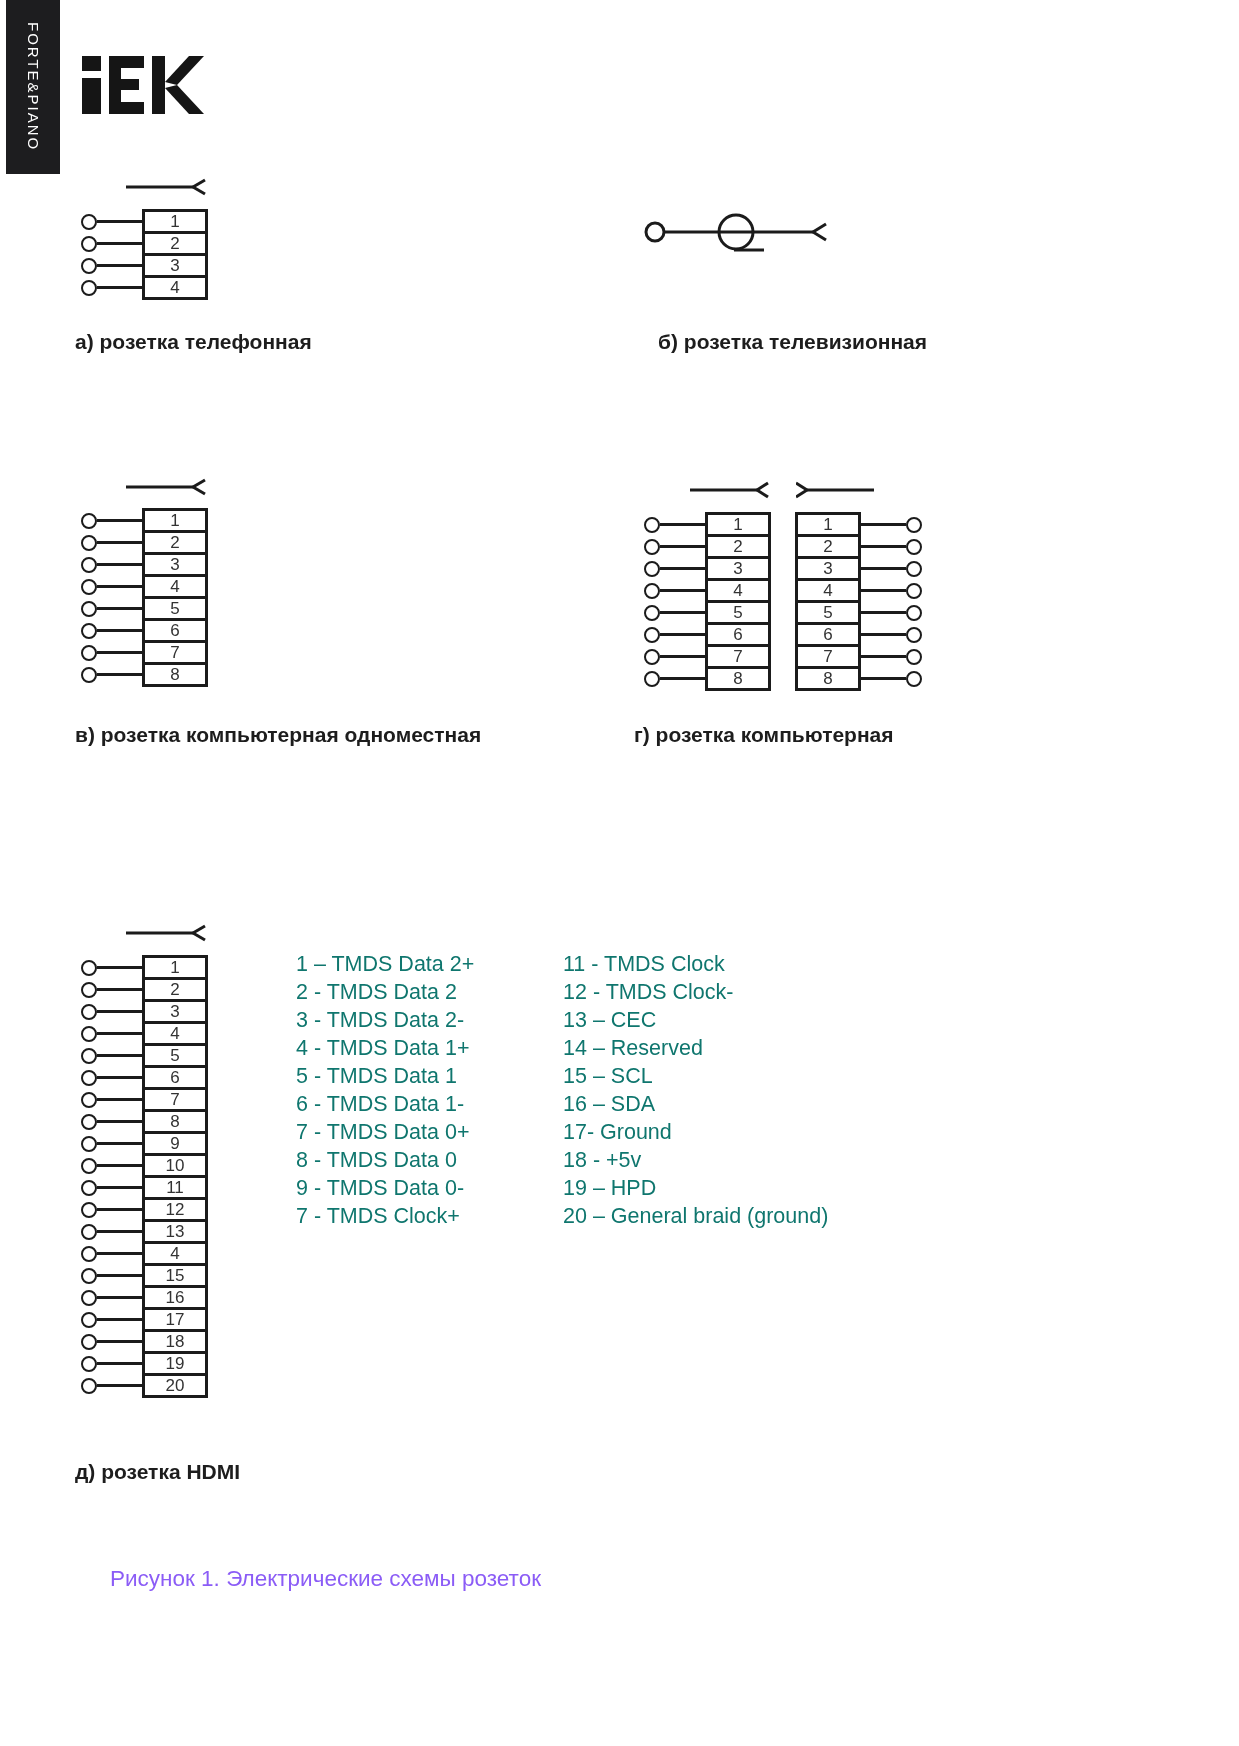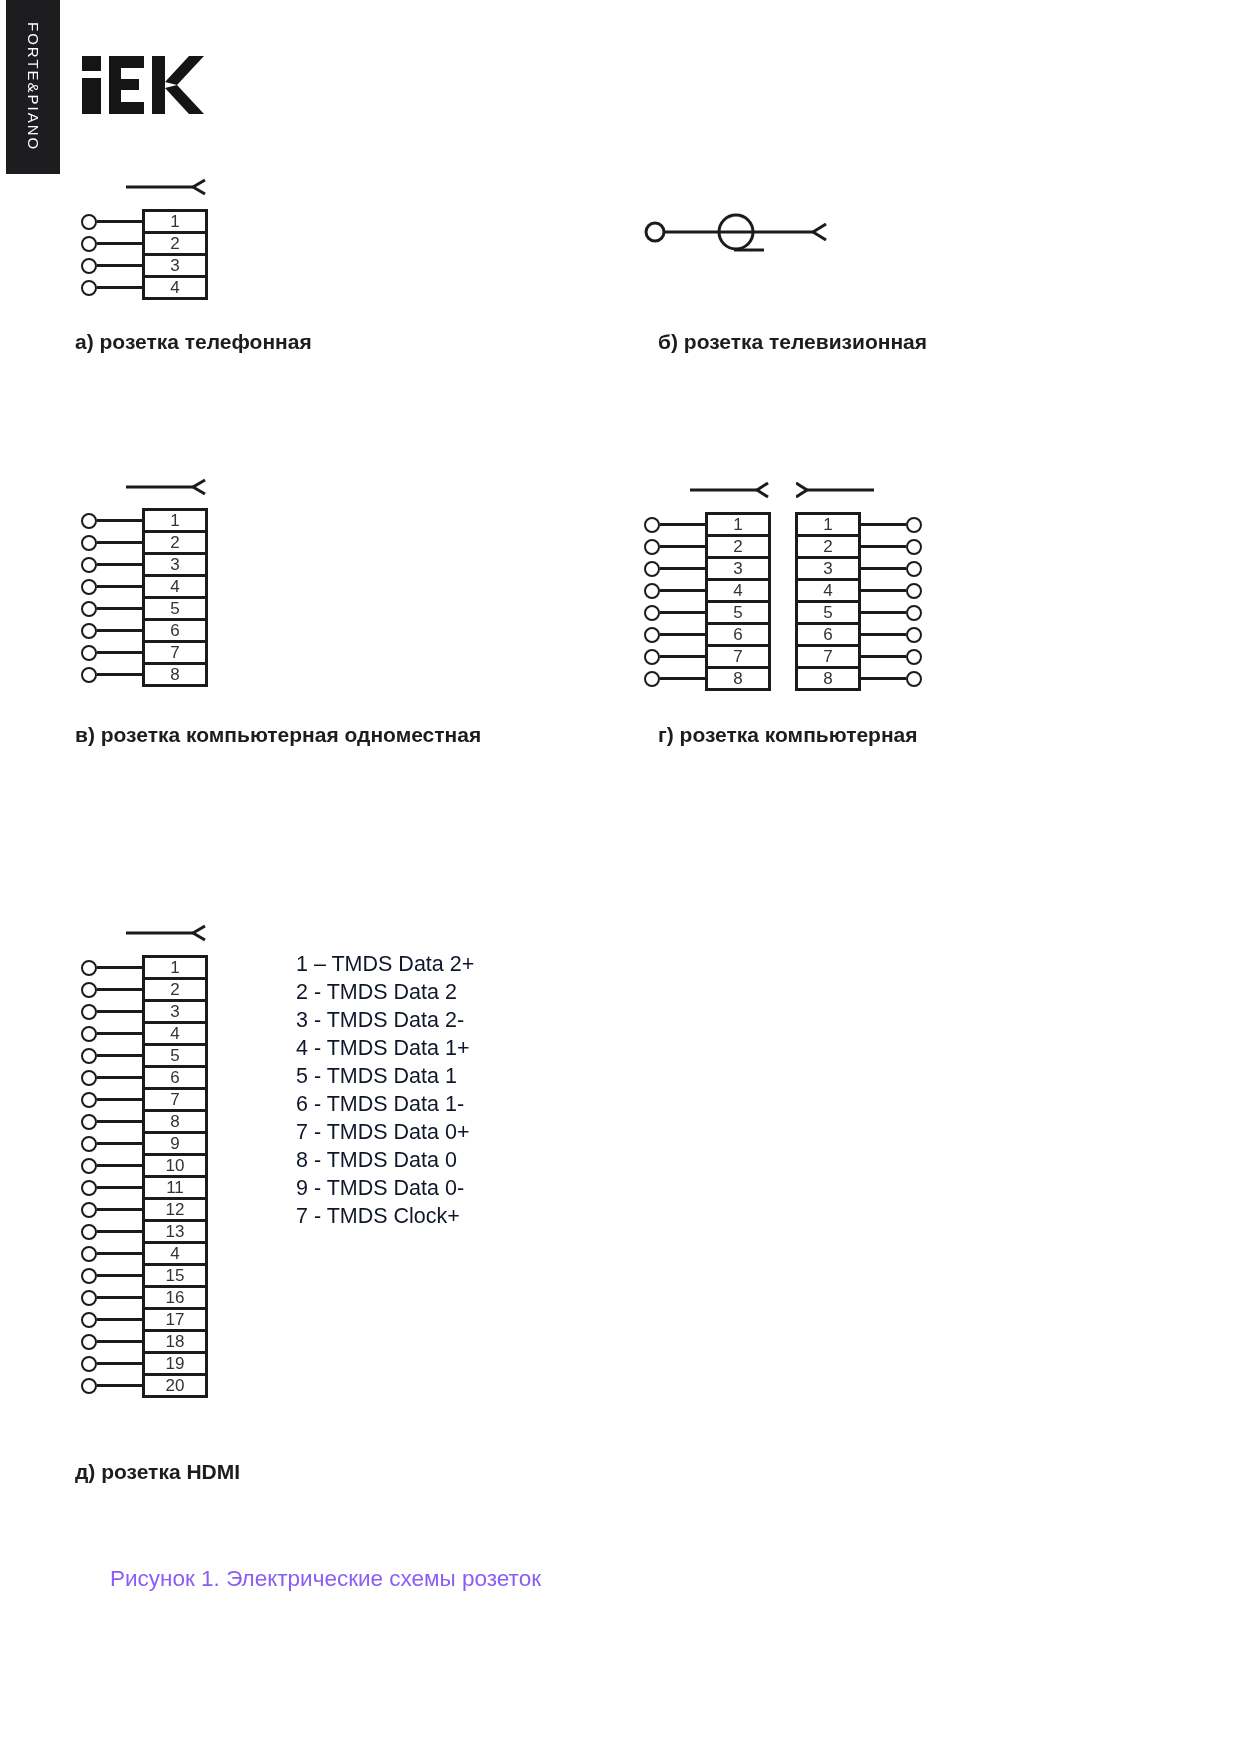--- a/index.html
+++ b/index.html
@@ -17,21 +17,21 @@
   .connector{position:absolute;}
   .crow{display:flex;align-items:center;height:25px;margin-top:-3px;}
   .connector .crow:first-child{margin-top:0;}
   .pin{box-sizing:border-box;width:66px;height:25px;border:3px solid #1b1b1b;background:#fff;
     display:flex;align-items:center;justify-content:center;font-size:17px;color:#333;flex:0 0 auto;}
   .term{box-sizing:border-box;width:16px;height:16px;border:2.5px solid #1b1b1b;border-radius:50%;
     background:#fff;flex:0 0 auto;}
   .wire{width:45px;height:3px;background:#1b1b1b;flex:0 0 auto;}
   .arrow{position:absolute;}
   .caption{position:absolute;font-size:21px;color:#1d1d1d;white-space:nowrap;font-weight:bold;}
-  .legend{position:absolute;font-size:21.5px;line-height:28px;color:#0f172a;white-space:nowrap;}
+  .legend{position:absolute;font-size:21.5px;line-height:28px;color:#0f766e;white-space:nowrap;}
   .fig-caption{position:absolute;font-size:22.5px;color:#8b5cf6;white-space:nowrap;}
   svg line, svg circle{stroke:#1b1b1b;stroke-width:3;fill:none;}
   svg .fill{fill:#151515;stroke:none;}
 </style>
 </head>
 <body>
 
 <div class="page">
 
   <div class="side-tab">
@@ -225,21 +225,21 @@
         <span class="pin">7</span>
         <span class="wire"></span>
         <span class="term"></span>
       </div>
     <div class="crow">
         <span class="pin">8</span>
         <span class="wire"></span>
         <span class="term"></span>
       </div>
   </div>
-  <div class="caption" style="left:658px;top:723px">г) розетка компьютерная</div>
+  <div class="caption" style="left:634px;top:723px">г) розетка компьютерная</div>
 
   <svg class="arrow" style="left:126px;top:924px" width="80" height="18">
     <line x1="0" y1="9" x2="67" y2="9"></line>
       <line x1="67" y1="9" x2="79" y2="2"></line>
       <line x1="67" y1="9" x2="79" y2="16"></line>
   </svg>
   <div class="connector" style="left:81px;top:955px">
     <div class="crow">
         <span class="term"></span>
         <span class="wire"></span>
@@ -347,18 +347,30 @@
     <div>2 - TMDS Data 2</div>
     <div>3 - TMDS Data 2-</div>
     <div>4 - TMDS Data 1+</div>
     <div>5 - TMDS Data 1</div>
     <div>6 - TMDS Data 1-</div>
     <div>7 - TMDS Data 0+</div>
     <div>8 - TMDS Data 0</div>
     <div>9 - TMDS Data 0-</div>
     <div>7 - TMDS Clock+</div>
   </div>
+  <div class="legend" style="left:563px;top:950px">
+    <div>11 - TMDS Clock</div>
+    <div>12 - TMDS Clock-</div>
+    <div>13 – CEC</div>
+    <div>14 – Reserved</div>
+    <div>15 – SCL</div>
+    <div>16 – SDA</div>
+    <div>17- Ground</div>
+    <div>18 - +5v</div>
+    <div>19 – HPD</div>
+    <div>20 – General braid (ground)</div>
+  </div>
 
   <div class="caption" style="left:75px;top:1460px">д) розетка HDMI</div>
 
   <div class="fig-caption" style="left:110px;top:1566px">Рисунок 1. Электрические схемы розеток</div>
 
 </div>
 
 </body></html>

